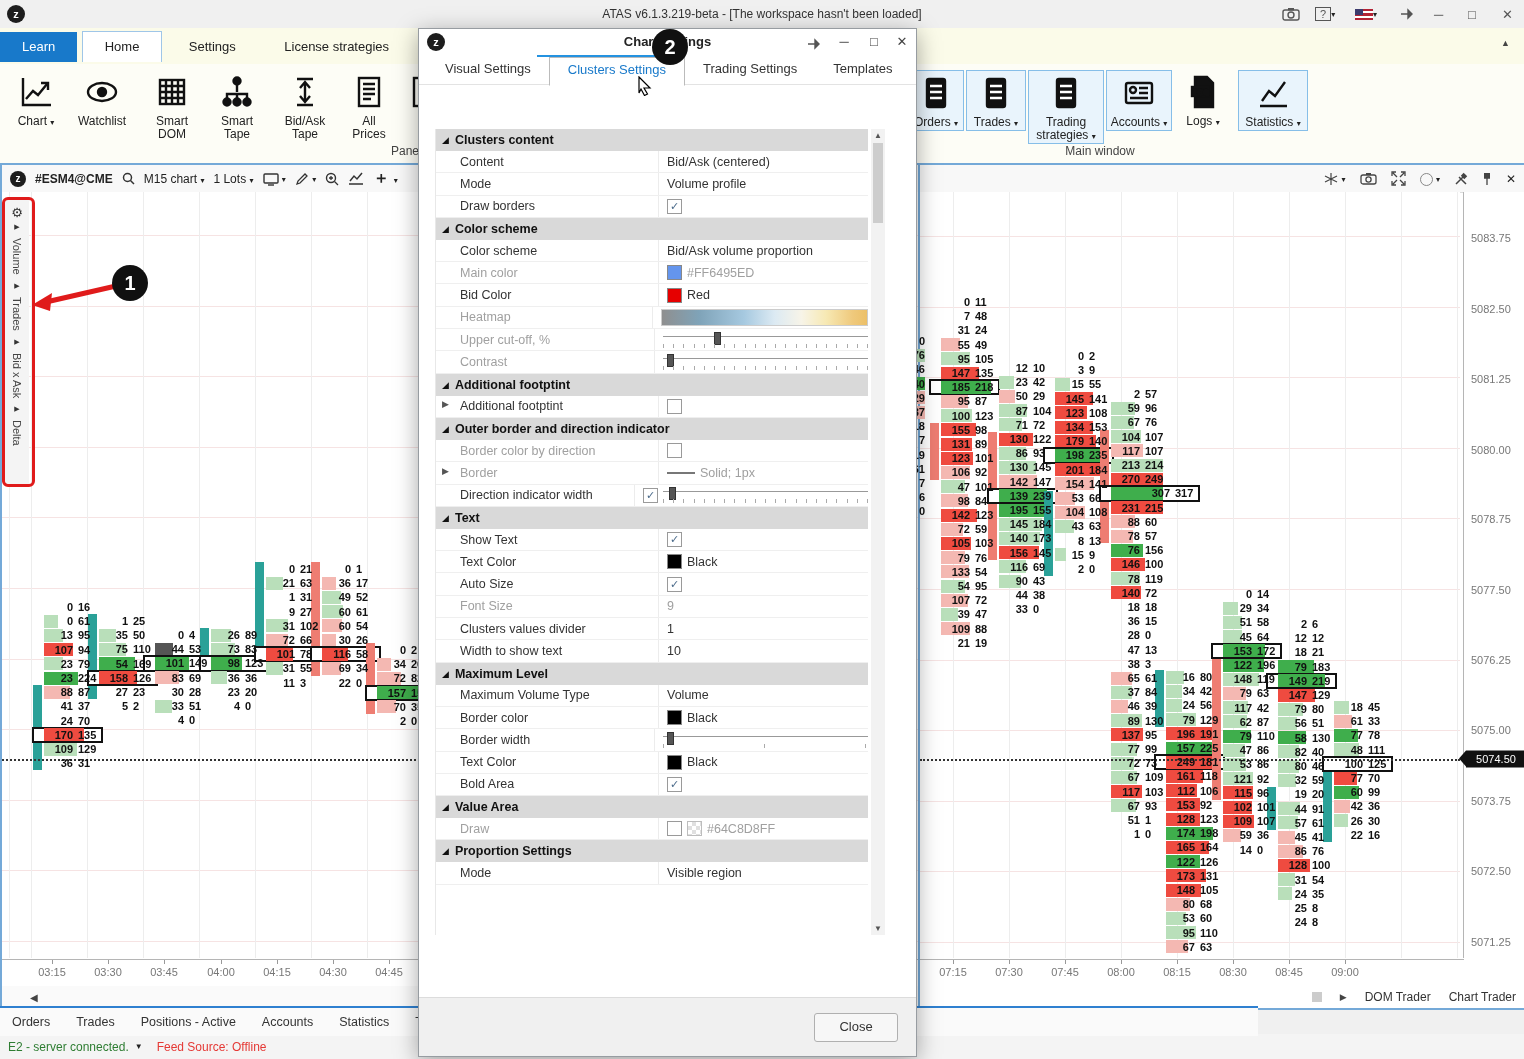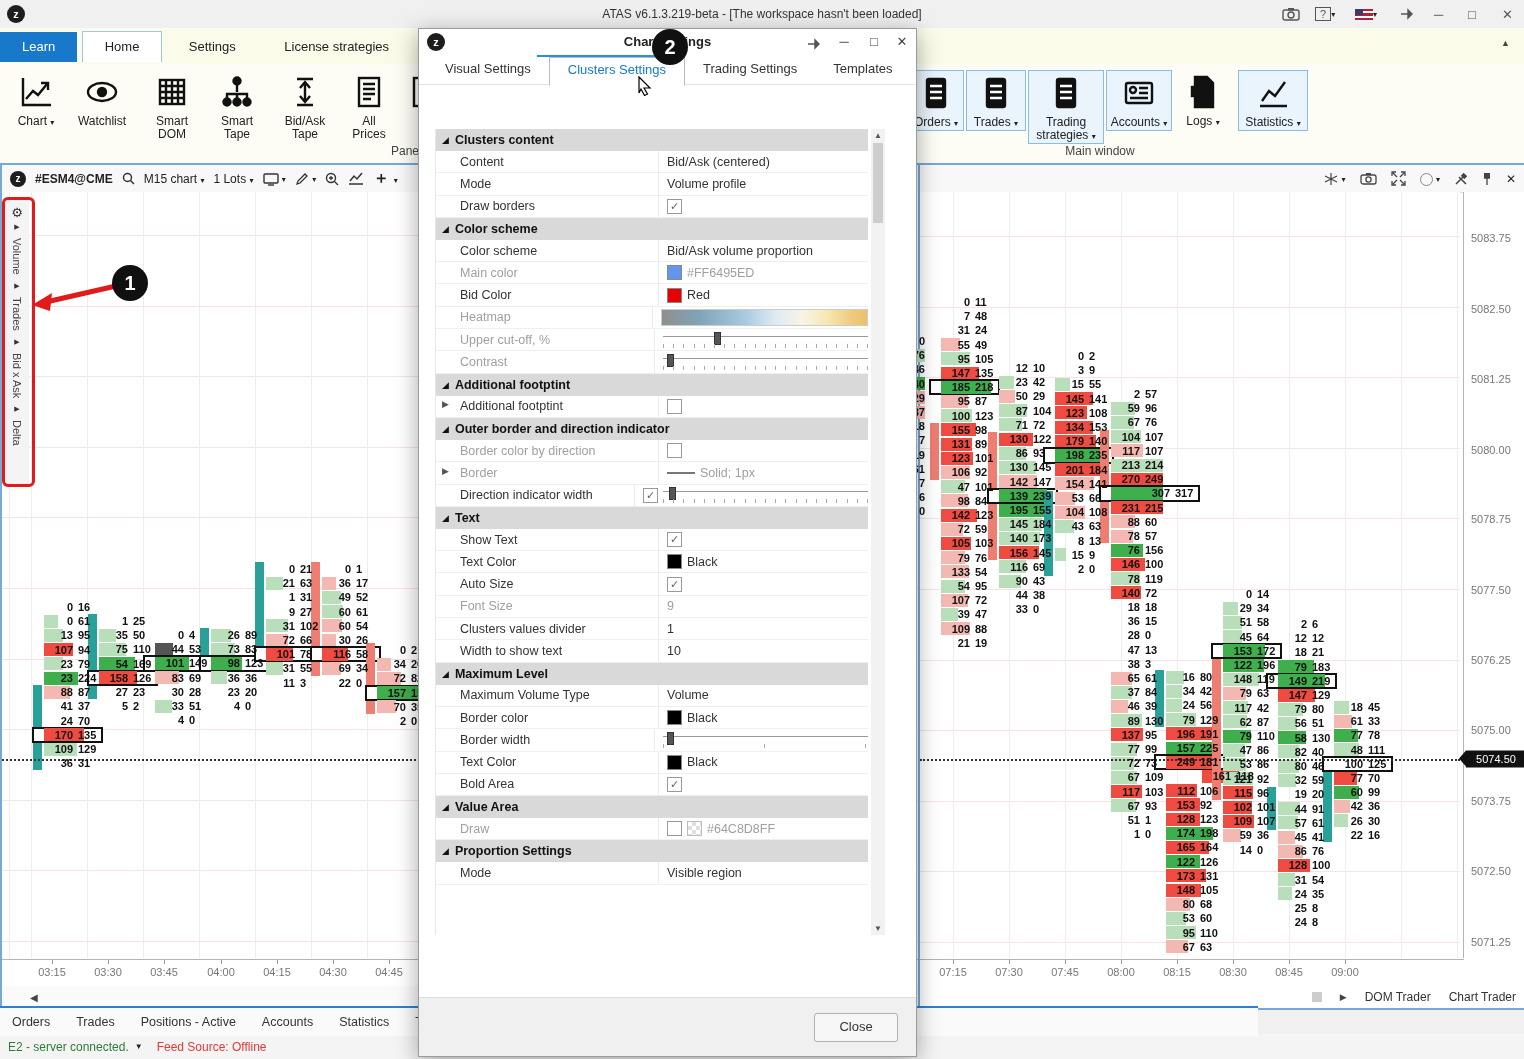--- a/index.html
+++ b/index.html
@@ -1063,21 +1063,21 @@
           <div class="frow" style="top: 71px;">
             <span class="chip" style="background:#3fae4c;width:48.11px;"></span>
             <span class="bid">157</span>
             <span class="ask">225</span>
           </div>
           <div class="frow max" style="top: 85.2px;">
             <span class="chip" style="background:#ef4b40;width:52px;"></span>
             <span class="bid">249</span>
             <span class="ask">181</span>
           </div>
-          <div class="frow" style="top: 99.4px; margin-left: 36px;">
+          <div class="frow" style="top: 99.4px;">
             <span class="chip" style="background:#ef4b40;width:37.295px;"></span>
             <span class="bid">161</span>
             <span class="ask">118</span>
           </div>
           <div class="frow" style="top: 113.6px;">
             <span class="chip" style="background:#ef4b40;width:30.89px;"></span>
             <span class="bid">112</span>
             <span class="ask">106</span>
           </div>
           <div class="frow" style="top: 127.8px;">

